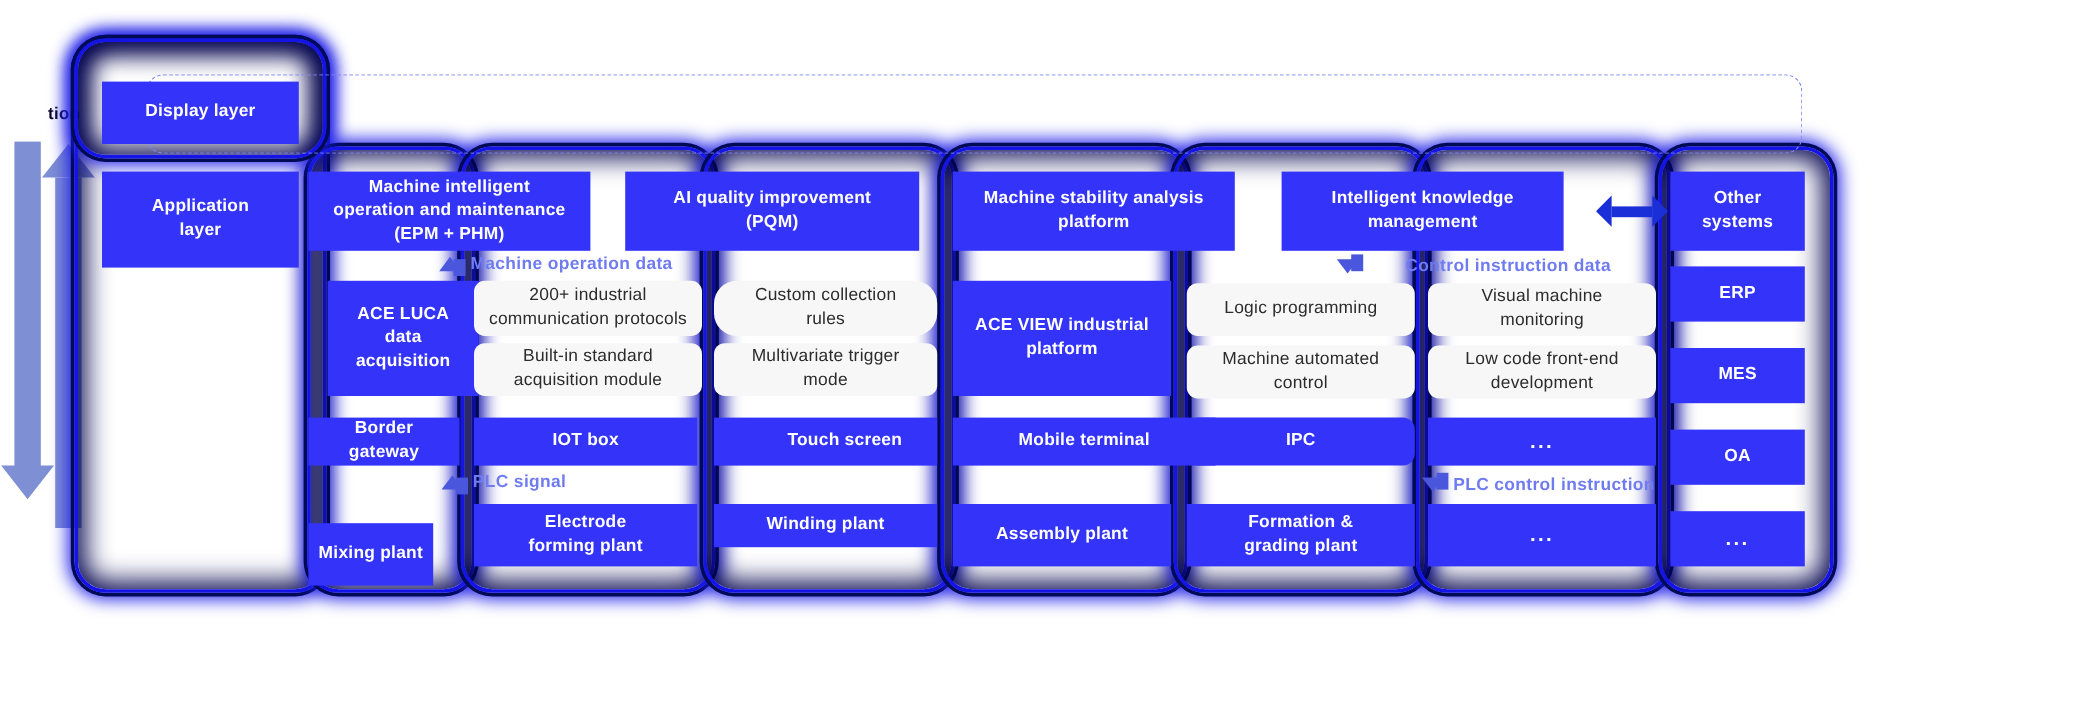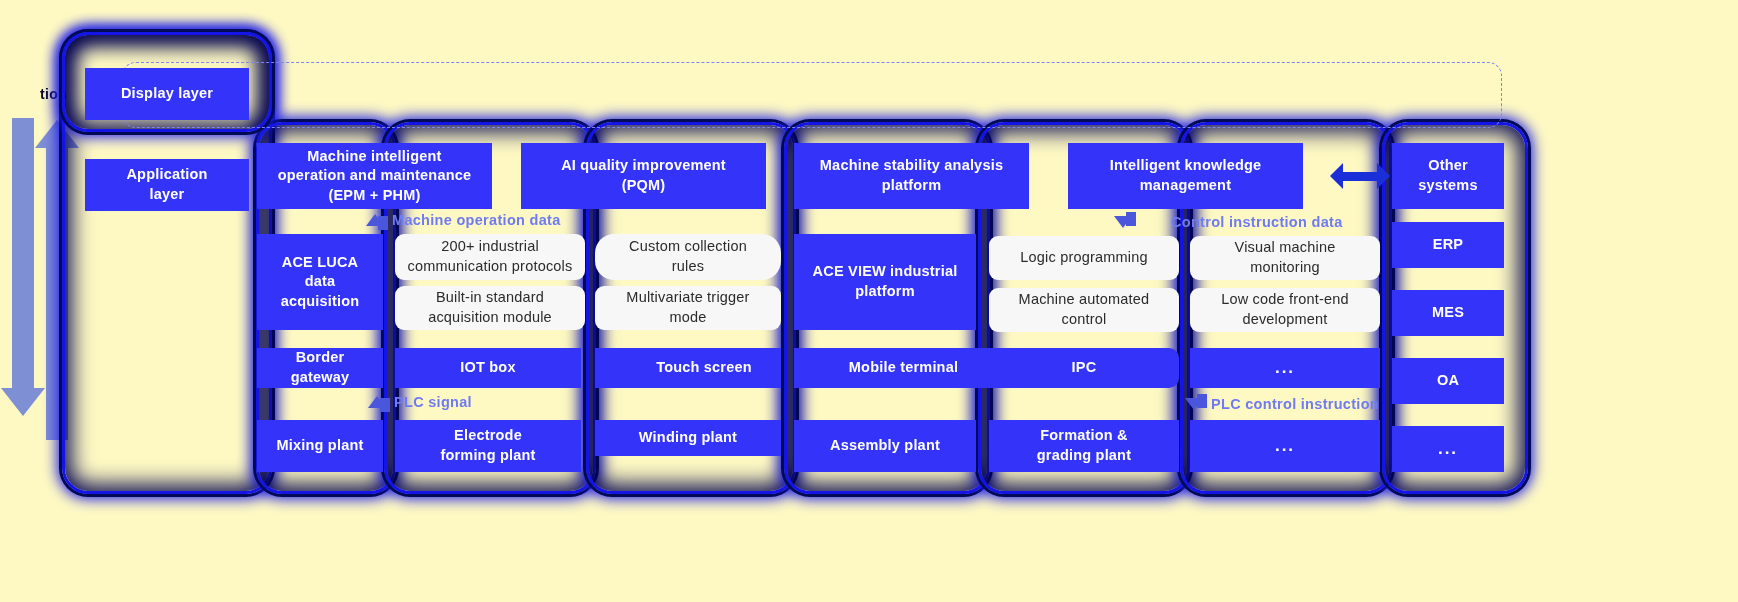--- a/index.html
+++ b/index.html
@@ -2,21 +2,21 @@
 <html><head>
 <meta charset="utf-8">
 <style>
   * { box-sizing: border-box; margin: 0; padding: 0; }
   html, body {
     width: 1738px; height: 602px;
     background: #000000;
     font-family: "Liberation Sans", sans-serif;
     overflow: hidden;
   }
-  #stage { position: relative; width: 1738px; height: 602px; background:#fef9c3; }
+  #stage { position: relative; width: 1738px; height: 602px; background:#ffffff; }
 
   
   .arrow-col { position: absolute; left: 0; top: 0; width: 80px; height: 602px; }
   .vbar { position: absolute; width: 22px; background: #7f8fd4; }
   .vhead { position: absolute; width: 0; height: 0; }
 
   
   .clip-caption {
     position: absolute; left: 40px; top: 86px;
     font-size: 14px; font-weight: 700; color: #0a0a28;
@@ -131,21 +131,21 @@
   <div class="glow" style="left:784px; top:122px; width:206px; height:372px;"></div>
   <div class="glow" style="left:978px; top:122px; width:212px; height:372px;"></div>
   <div class="glow" style="left:1180px; top:122px; width:212px; height:372px;"></div>
   <div class="glow" style="left:1382px; top:122px; width:146px; height:372px;"></div>
   <div class="glow" style="left:62px; top:32px; width:210px; height:100px;"></div>
 
   <div class="dashed-box" style="left:122px; top:62px; width:1380px; height:66px;"></div>
 
   <div class="box" style="left:85px; top:68px; width:164px; height:52px;">Display layer</div>
 
-  <div class="box" style="left:85px; top:159px; width:164px; height:52px; white-space:pre-line;">Application
+  <div class="box" style="left:85px; top:143px; width:164px; height:80px; white-space:pre-line;">Application
 layer</div>
 
 
 
   <div class="box" style="left:257px; top:143px; width:235px; height:66px; white-space:pre-line;">Machine intelligent
 operation and maintenance
 (EPM + PHM)</div>
   <div class="box" style="left:521px; top:143px; width:245px; height:66px; white-space:pre-line;">AI quality improvement
 (PQM)</div>
   <div class="box" style="left:794px; top:143px; width:235px; height:66px; white-space:pre-line;">Machine stability analysis
@@ -158,21 +158,21 @@
     <span class="band-arrow up"></span>
     <span>Machine operation data</span>
   </div>
 
   <div class="band-stem" style="left:1126px; top:212px; height:14px;"></div>
   <div class="band-label" style="left:1114px; top:214px;gap:39px;">
     <span class="band-arrow down"></span>
     <span>Control instruction data</span>
   </div>
 
-  <div class="box" style="left:257px; top:234px; width:126px; height:96px; white-space:pre-line;">ACE LUCA data
+  <div class="box" style="left:273px; top:234px; width:126px; height:96px; white-space:pre-line;">ACE LUCA data
 acquisition</div>
 
   <div class="box" style="left:794px; top:234px; width:182px; height:96px; white-space:pre-line;">ACE VIEW industrial
 platform</div>
 
   <div class="box white" style="left:395px; top:234px; width:190px; height:46px; white-space:pre-line;">200+ industrial
 communication protocols</div>
   <div class="box white" style="left:595px; top:234px; width:186px; height:46px; white-space:pre-line;border-radius:19px;">Custom collection
 rules</div>
   <div class="box white" style="left:395px; top:286px; width:190px; height:44px; white-space:pre-line;">Built-in standard
@@ -200,21 +200,21 @@
     <span class="band-arrow up"></span>
     <span>PLC signal</span>
   </div>
 
   <div class="band-stem" style="left:1197px; top:394px; height:14px;"></div>
   <div class="band-label" style="left:1185px; top:396px;">
     <span class="band-arrow down"></span>
     <span>PLC control instruction</span>
   </div>
 
-  <div class="box" style="left:257px; top:420px; width:126px; height:52px; white-space:pre-line;text-align:right;">Mixing plant</div>
+  <div class="box" style="left:257px; top:436px; width:104px; height:52px; white-space:pre-line;text-align:right;">Mixing plant</div>
   <div class="box" style="left:395px; top:420px; width:186px; height:52px; white-space:pre-line;">Electrode
 forming plant</div>
   <div class="box" style="left:595px; top:420px; width:186px; height:36px; white-space:pre-line;">Winding plant</div>
   <div class="box" style="left:794px; top:420px; width:182px; height:52px; white-space:pre-line;">Assembly plant</div>
   <div class="box" style="left:989px; top:420px; width:190px; height:52px; white-space:pre-line;">Formation &amp;
 grading plant</div>
   <div class="box dots" style="left:1190px; top:420px; width:190px; height:52px;">...</div>
 
   <div class="dbl-arrow" style="left:1330px; top:163px; width:60px; height:26px;">
     <span class="hl"></span>

